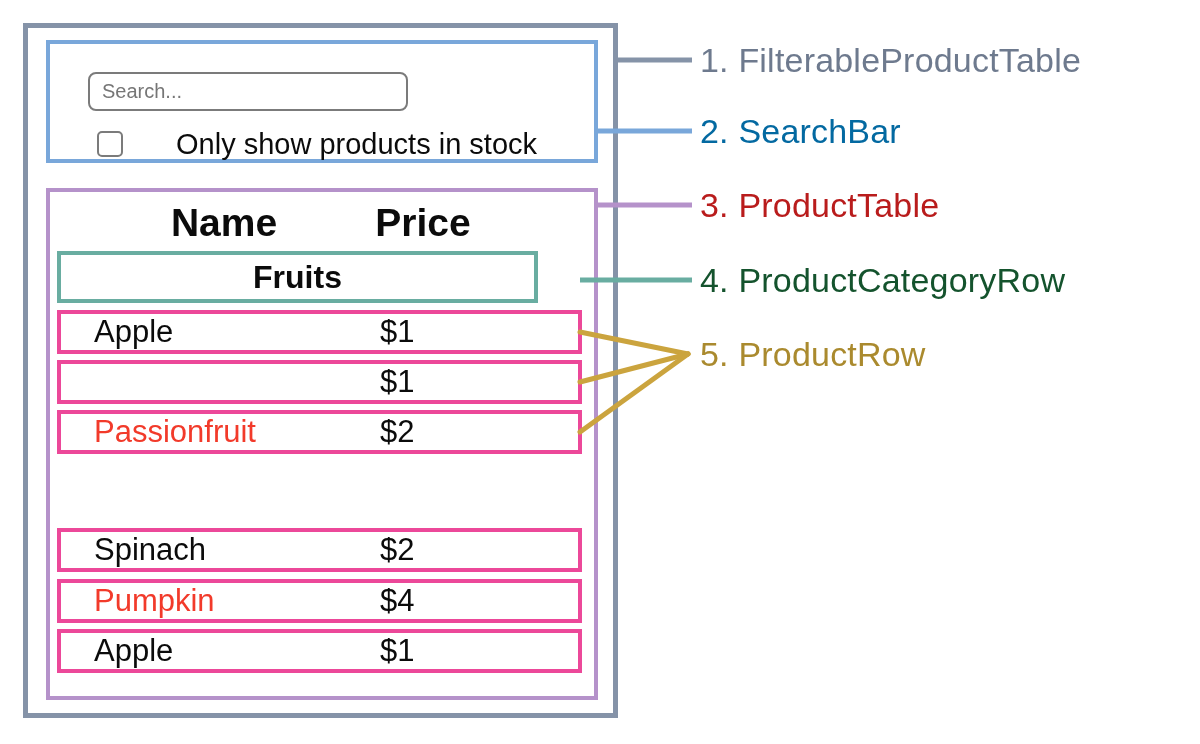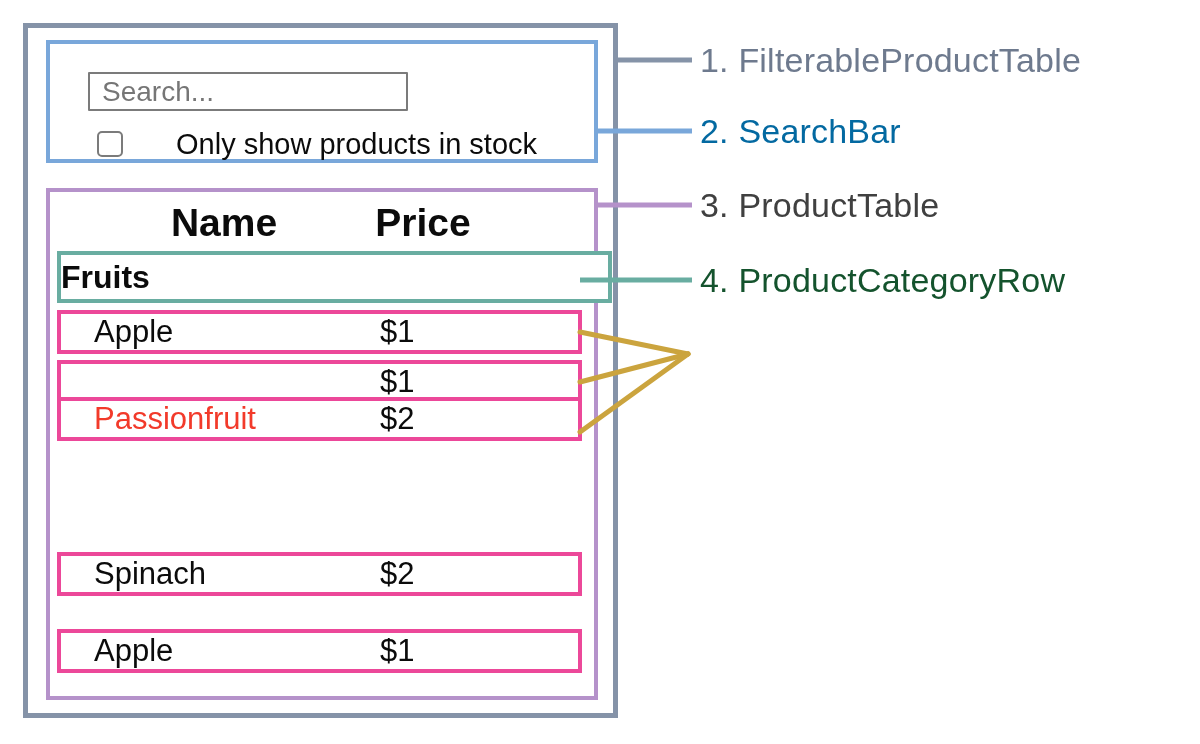--- a/index.html
+++ b/index.html
@@ -7,46 +7,46 @@
     position:relative;width:1200px;height:744px;background:#ffffff;overflow:hidden;
     font-family:"Liberation Sans",sans-serif;color:#0b0b0b;
   }
   .abs{position:absolute;box-sizing:border-box;}
   
   .outer-box{left:23px;top:23px;width:595px;height:695px;border:5px solid #8593a8;background:#fff;}
   .searchbar-box{left:46px;top:40px;width:552px;height:123px;border:4px solid #79a7da;background:#fff;}
   .table-box{left:46px;top:188px;width:552px;height:512px;border:4px solid #b592ca;background:#fff;}
   
   .search-input{
-    left:88px;top:72px;width:320px;height:39px;border:2px solid #7b7b7b;border-radius:1px;
-    font-family:"Liberation Sans",sans-serif;font-size:28px;color:#333;padding:12px 12px;outline:none;
+    left:88px;top:72px;width:320px;height:39px;border:2px solid #7b7b7b;border-radius:8px;
+    font-family:"Liberation Sans",sans-serif;font-size:20px;color:#333;padding:12px 12px;outline:none;
   }
   .search-input::placeholder{color:#767676;opacity:1;}
   .stock-checkbox{
     left:97px;top:131px;width:26px;height:26px;margin:0;appearance:none;-webkit-appearance:none;
     border:2px solid #7b7b7b;border-radius:5px;background:#fff;cursor:pointer;
   }
   .stock-label{left:140px;top:144px;transform:translateY(-50%);font-size:29px;white-space:nowrap;margin-left:36px;}
   
   .col-header{transform:translate(-50%,-50%);font-size:39px;font-weight:bold;white-space:nowrap;}
   
   .category-row{
-    left:57px;width:555px;border:4px solid #69ada1;background:#fff;
-    display:flex;align-items:center;justify-content:flex-start;
+    left:57px;width:481px;border:4px solid #69ada1;background:#fff;
+    display:flex;align-items:center;justify-content:center;
     font-size:32px;font-weight:bold;
   }
   .product-row{left:57px;width:525px;height:44px;border:4px solid #ec4899;background:#fff;}
   .cell-name{position:absolute;left:33px;top:50%;transform:translateY(-50%);font-size:31px;white-space:nowrap;}
   .cell-price{position:absolute;left:319px;top:50%;transform:translateY(-50%);font-size:31px;white-space:nowrap;}
   .out-of-stock{color:#f23a2a;}
   
   .legend-label{transform:translateY(-50%);left:700px;font-size:34px;white-space:nowrap;letter-spacing:0.2px;}
   .lg-1{color:#6e7a8e;text-align:center;}
   .lg-2{color:#0369a1;}
-  .lg-3{color:#404040;}
+  .lg-3{color:#b91c1c;}
   .lg-4{color:#14532d;}
   .lg-5{color:#aa8a2e;}
   .connector-svg{position:absolute;left:0;top:0;pointer-events:none;}
 </style>
 </head>
 <body>
 
 <div class="canvas">
 
   <div class="abs outer-box"></div>
@@ -65,29 +65,33 @@
     <span>Fruits</span>
   </div>
 
   <div class="abs product-row" style="top:310px;">
     <span class="cell-name">Apple</span>
     <span class="cell-price">$1</span>
   </div>
   <div class="abs product-row" style="top:360px;">
     <span class="cell-price">$1</span>
   </div>
-  <div class="abs product-row" style="top:397px;text-align:right;">
+  <div class="abs product-row" style="top:410px;text-align:right;">
     <span class="cell-name out-of-stock">Passionfruit</span>
     <span class="cell-price">$2</span>
   </div>
 
 
-  <div class="abs product-row" style="top:552px;text-decoration:underline;">
+  <div class="abs product-row" style="top:528px;text-decoration:underline;">
     <span class="cell-name">Spinach</span>
     <span class="cell-price">$2</span>
+  </div>
+  <div class="abs product-row" style="top:579px;">
+    <span class="cell-name out-of-stock">Pumpkin</span>
+    <span class="cell-price">$4</span>
   </div>
   <div class="abs product-row" style="top:629px;">
     <span class="cell-name">Apple</span>
     <span class="cell-price">$1</span>
   </div>
 
   <svg class="connector-svg" width="1200" height="744" viewBox="0 0 1200 744">
     <line x1="615" y1="60" x2="692" y2="60" stroke="#8593a8" stroke-width="5"></line>
     <line x1="596" y1="131" x2="692" y2="131" stroke="#79a7da" stroke-width="5"></line>
     <line x1="596" y1="205" x2="692" y2="205" stroke="#b592ca" stroke-width="5"></line>
@@ -96,14 +100,15 @@
       <line x1="580" y1="332" x2="688" y2="354"></line>
       <line x1="580" y1="382" x2="688" y2="354"></line>
       <line x1="580" y1="432" x2="688" y2="354"></line>
     </g>
   </svg>
 
   <div class="abs legend-label lg-1" style="top:60px;">1. FilterableProductTable</div>
   <div class="abs legend-label lg-2" style="top:131px;">2. SearchBar</div>
   <div class="abs legend-label lg-3" style="top:205px;">3. ProductTable</div>
   <div class="abs legend-label lg-4" style="top:280px;">4. ProductCategoryRow</div>
+  <div class="abs legend-label lg-5" style="top:354px;">5. ProductRow</div>
 
 </div>
 
 </body></html>

